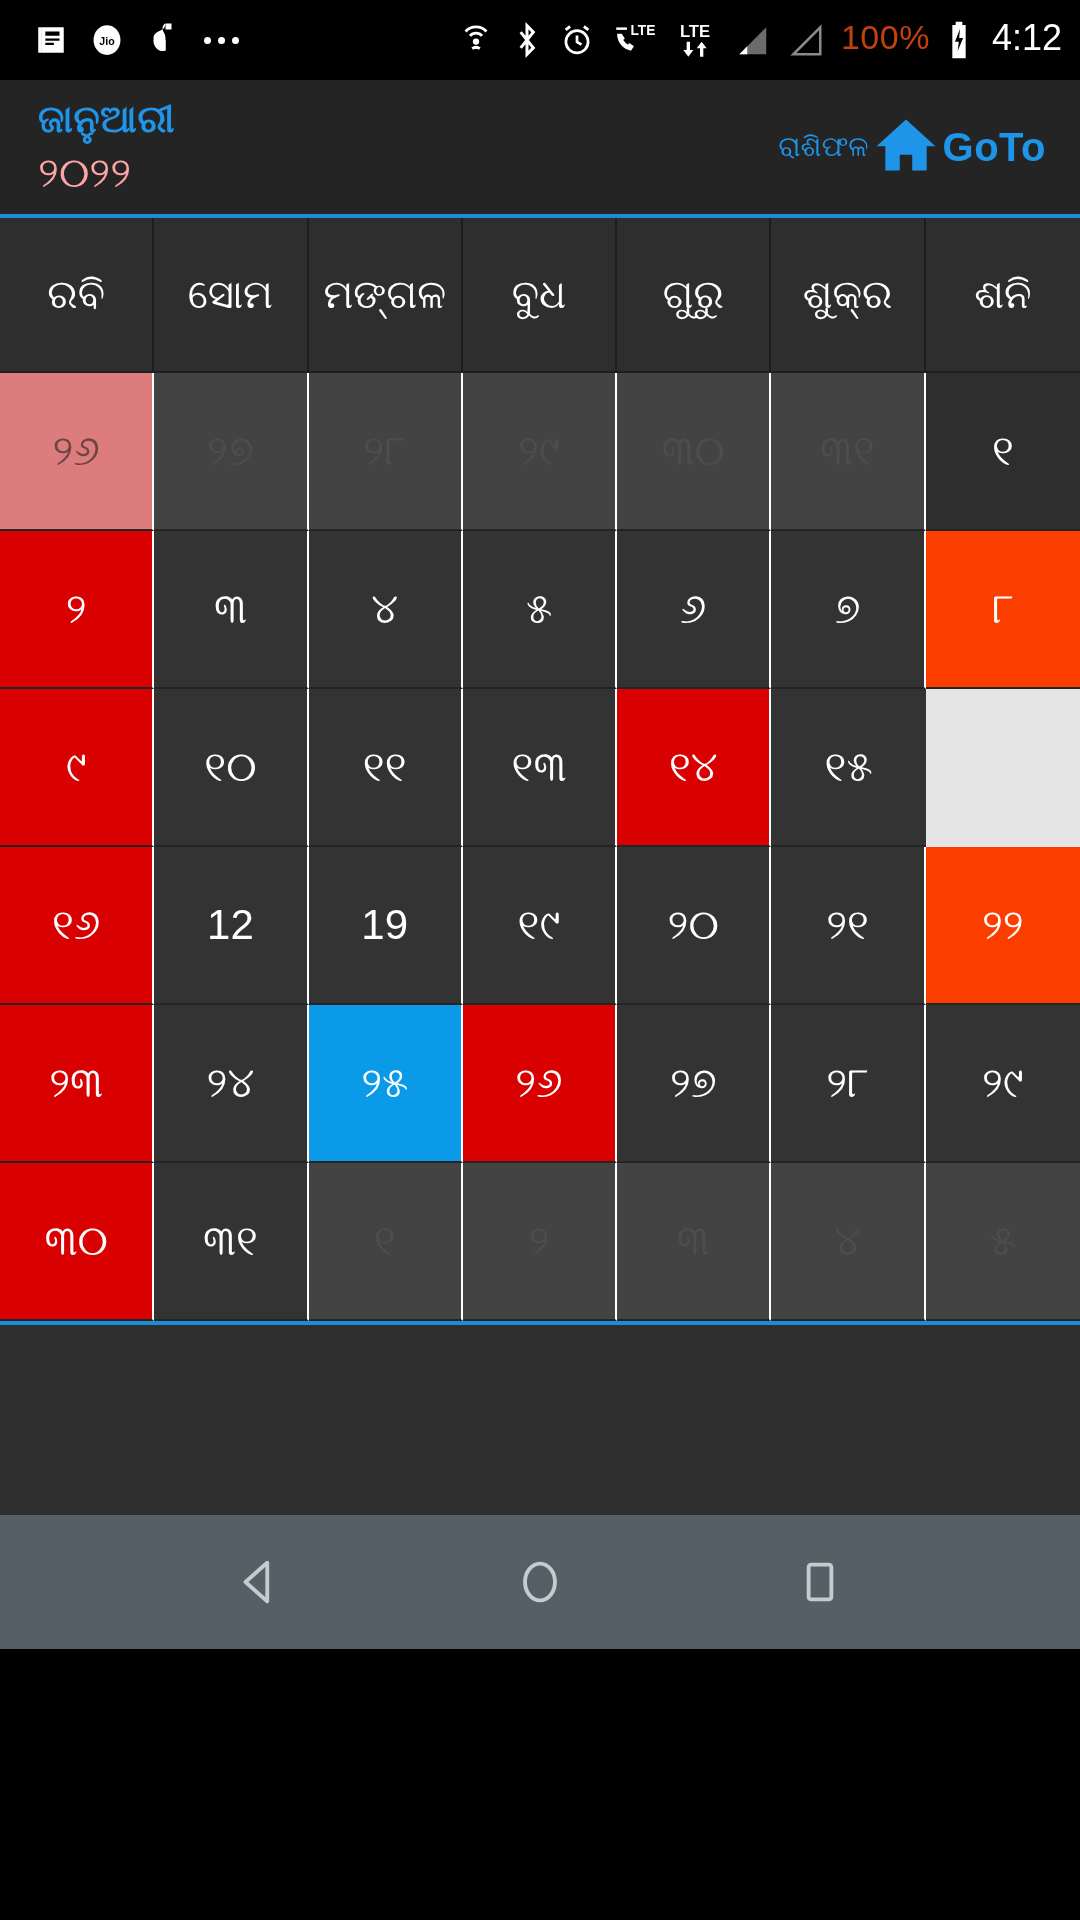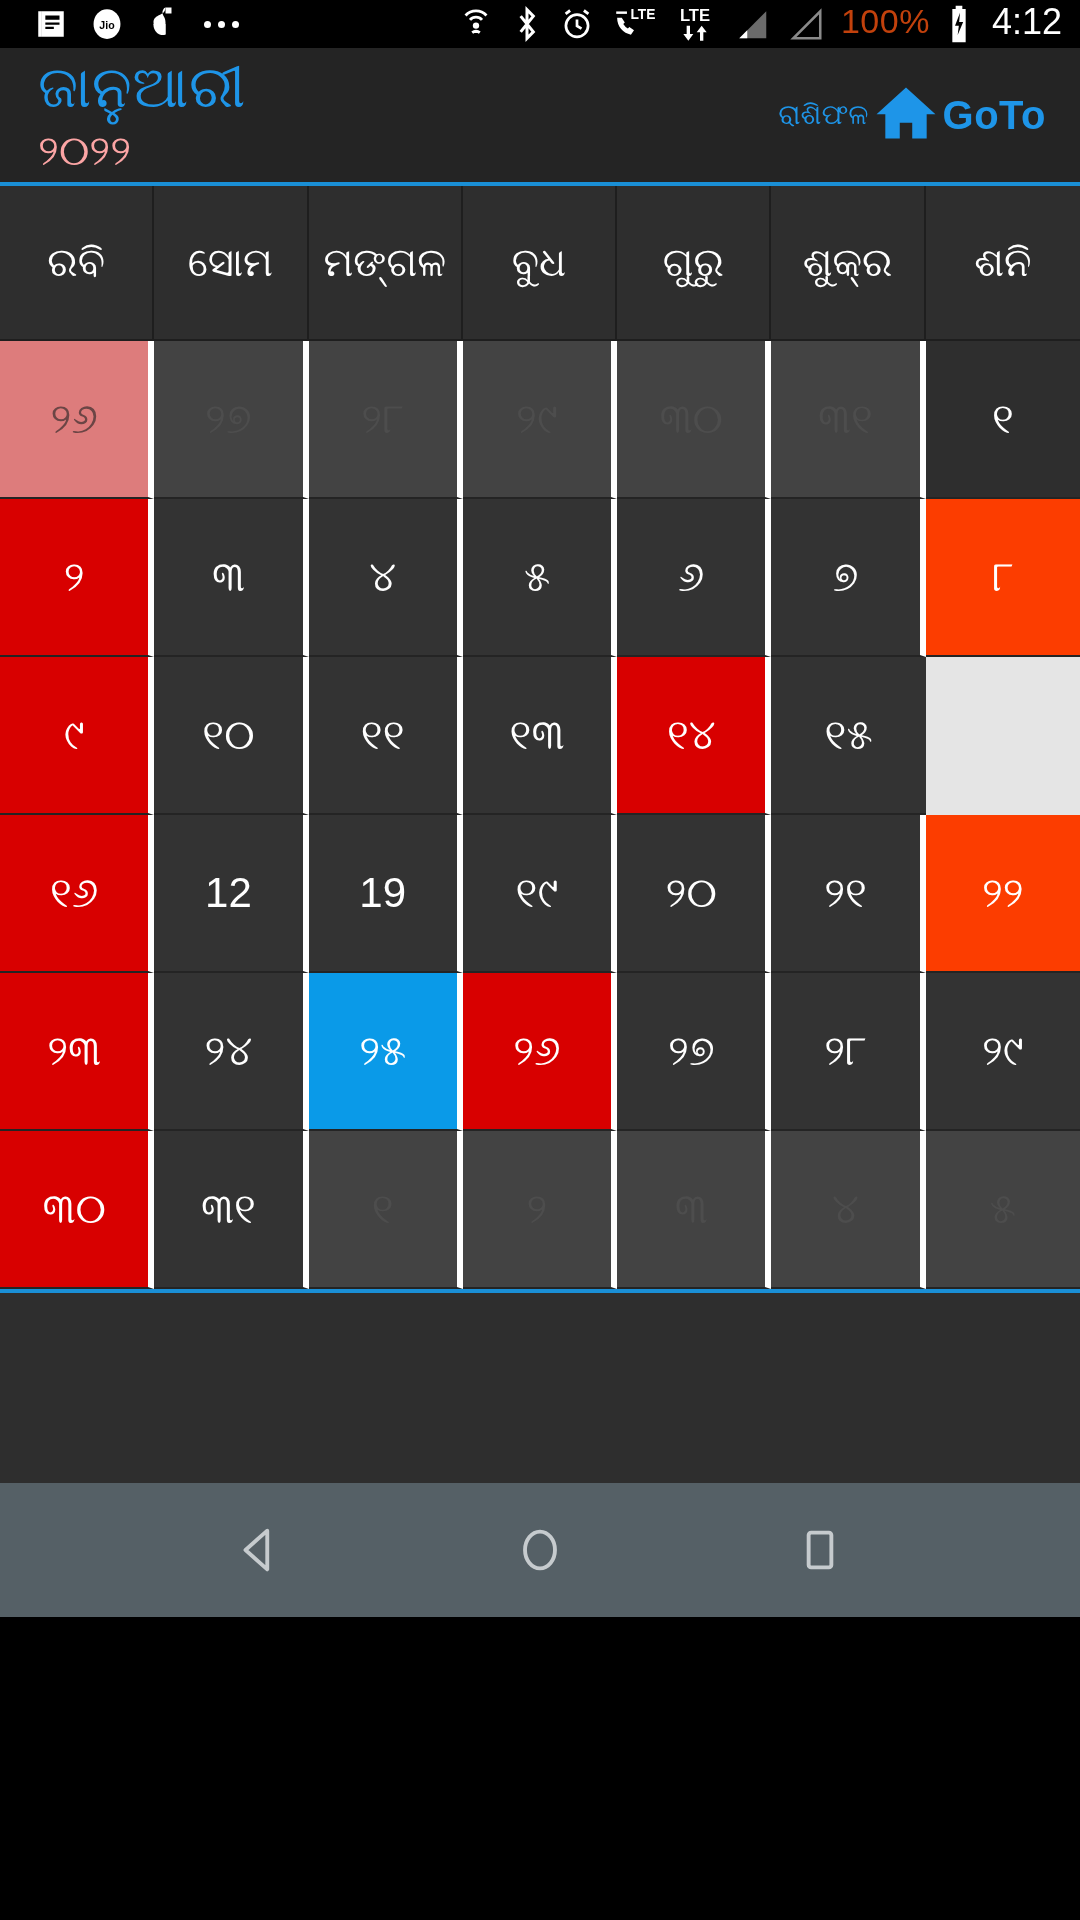--- a/index.html
+++ b/index.html
@@ -10,21 +10,21 @@
   body {
     width: 1080px;
     height: 1920px;
     overflow: hidden;
     font-family: "Liberation Sans", "DejaVu Sans", sans-serif;
     -webkit-font-smoothing: antialiased;
   }
 
   
   .statusbar {
-    height: 48px;
+    height: 80px;
     background: #000000;
     display: flex;
     align-items: center;
     padding: 0 18px 0 34px;
     box-sizing: border-box;
     color: #ffffff;
   }
   .sb-left {
     display: flex;
     align-items: center;
@@ -83,22 +83,22 @@
     position: relative;
   }
   .title-block {
     display: flex;
     flex-direction: column;
     justify-content: center;
     line-height: 1.0;
   }
   .month-title {
     color: #1e95e8;
-    font-size: 58px;
-    font-weight: 400;
+    font-size: 38px;
+    font-weight: 700;
     letter-spacing: 0.5px;
   }
   .year-title {
     color: #fca5a5;
     font-size: 42px;
     font-weight: 400;
     margin-top: 14px;
   }
   .appbar-actions {
     margin-left: auto;
@@ -144,21 +144,21 @@
   .dow-row .cell:last-child { border-right: none; }
 
   .week-row .cell {
     height: 158px;
     display: flex;
     align-items: center;
     justify-content: center;
     font-size: 42px;
     color: #ffffff;
     background: #333333;
-    border-right: 6px solid #ffffff;
+    border-right: 2px solid #ffffff;
     border-bottom: 2px solid #242424;
     box-sizing: border-box;
   }
   .week-row .cell:last-child { border-right: none; }
 
   
   .cell.out {          
     background: #434343;
     color: #4d4d4d;
   }

